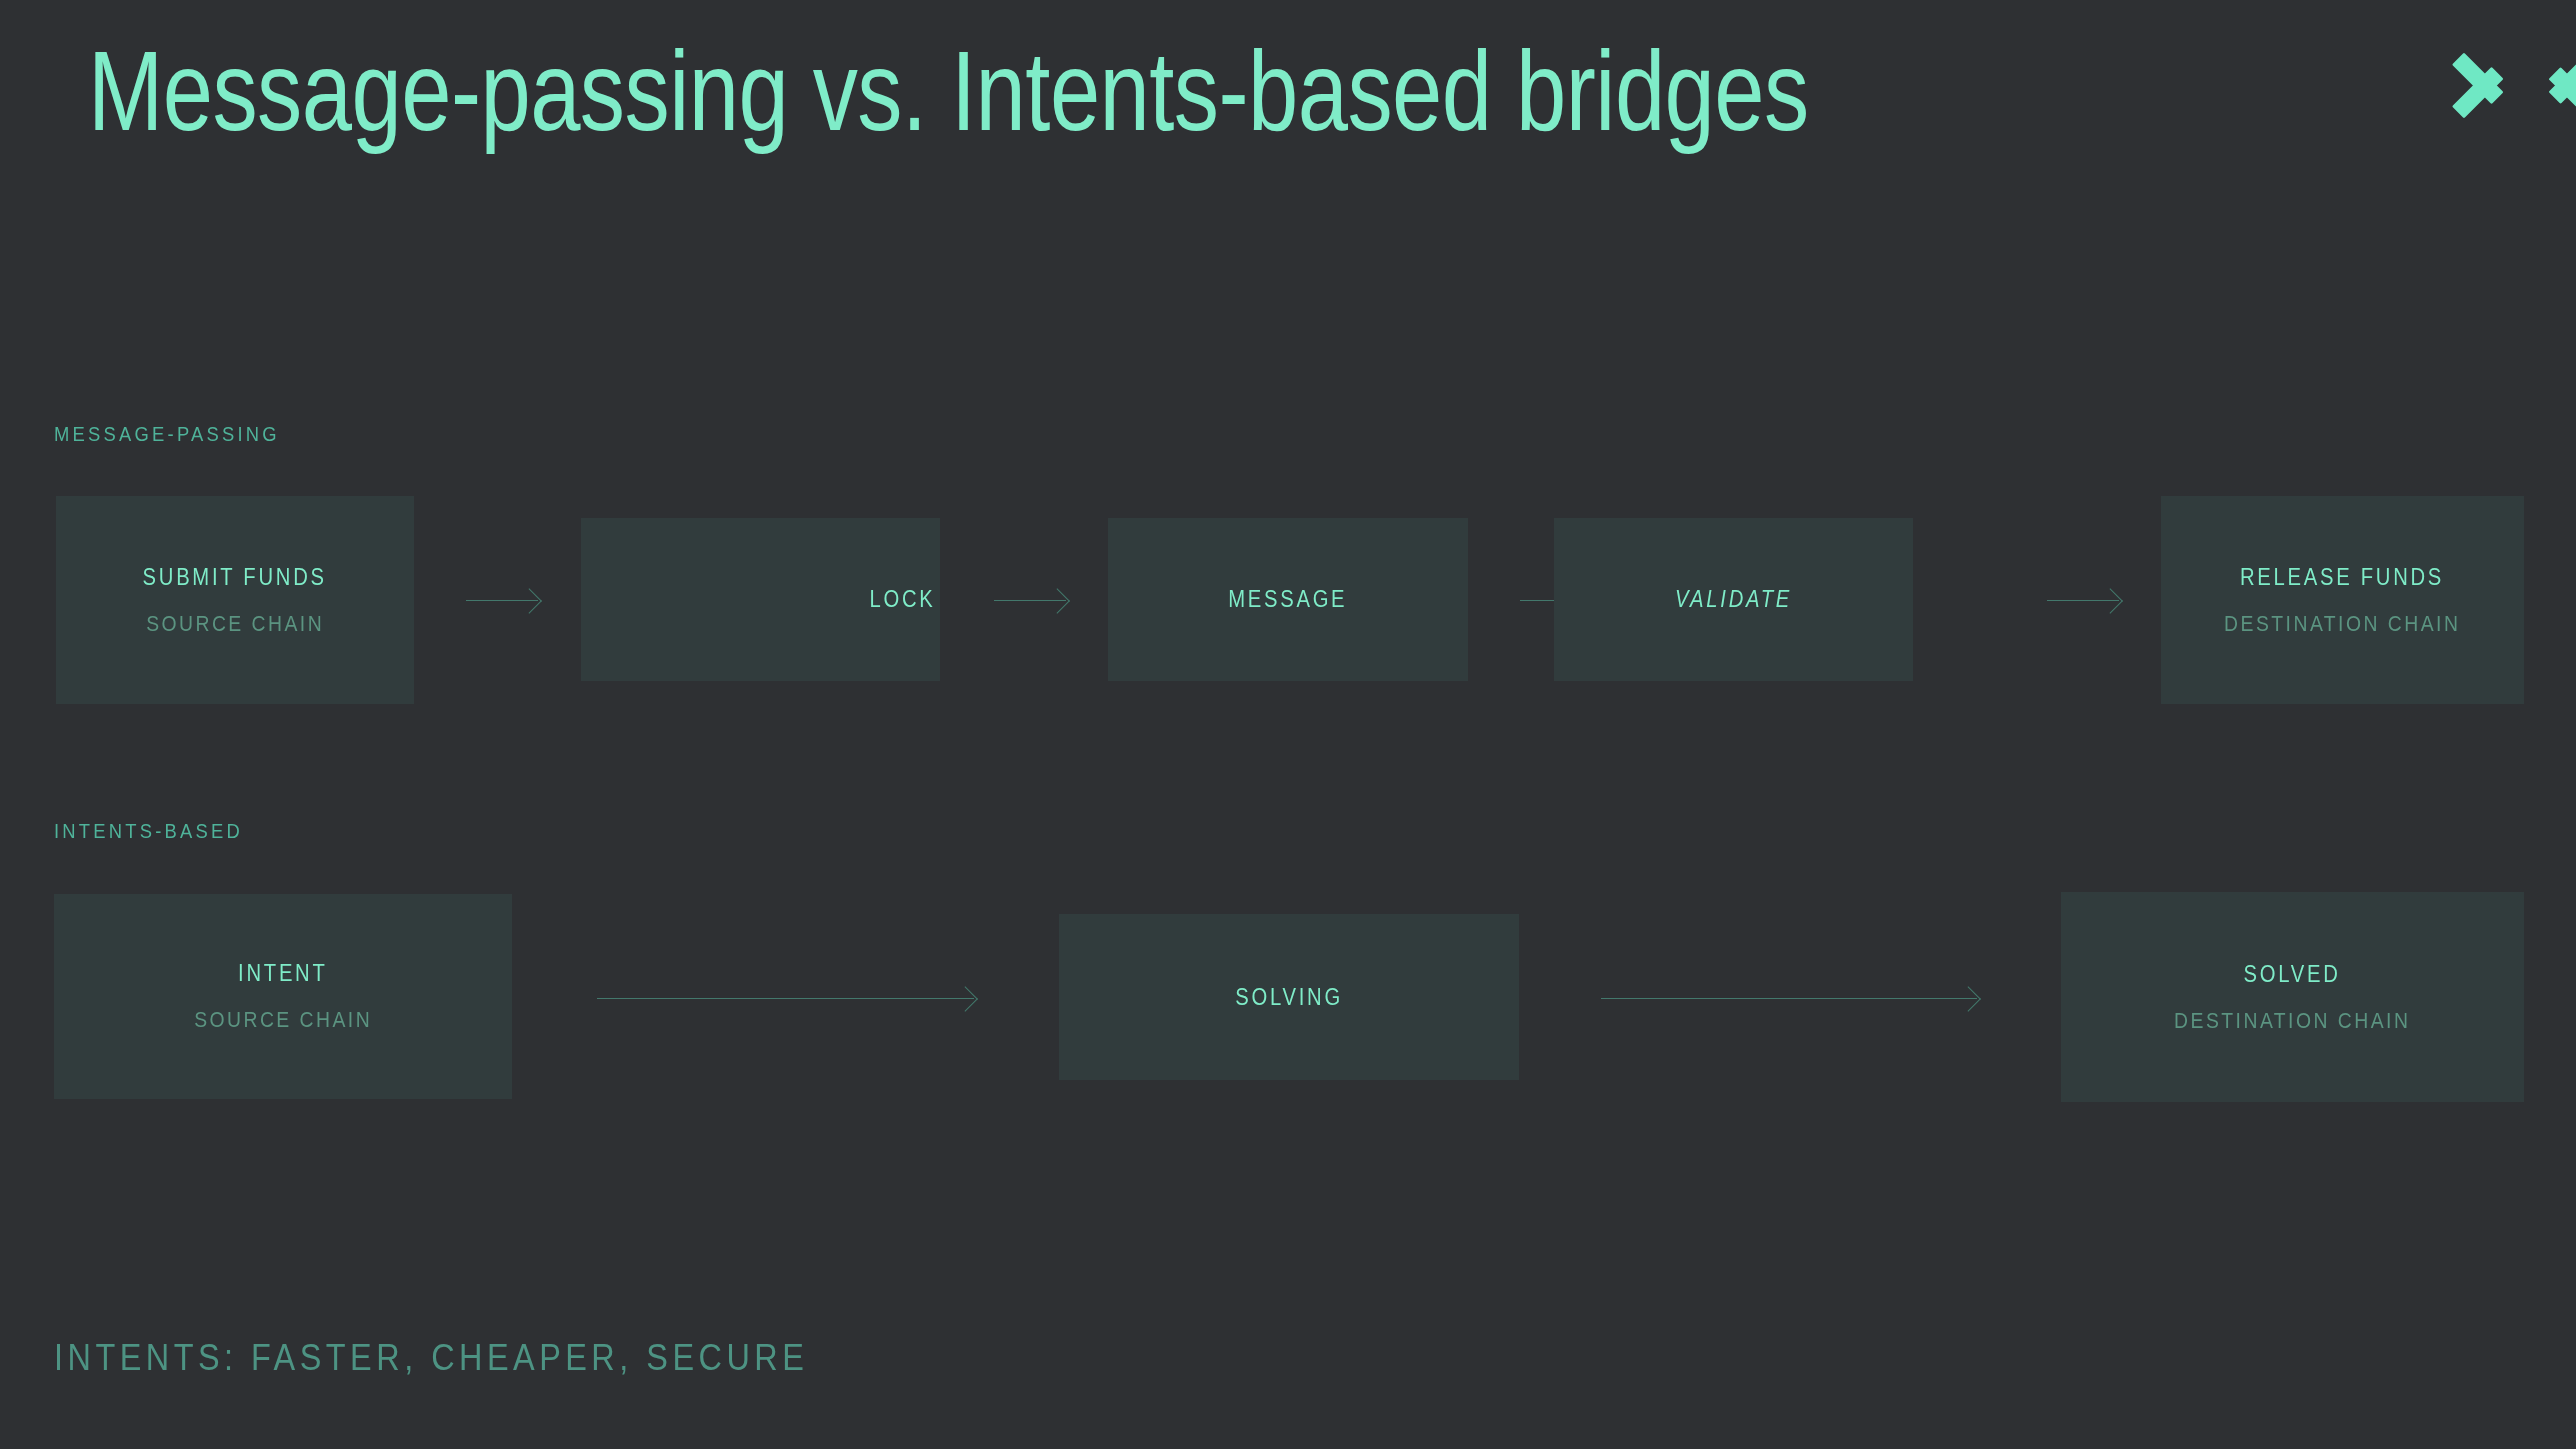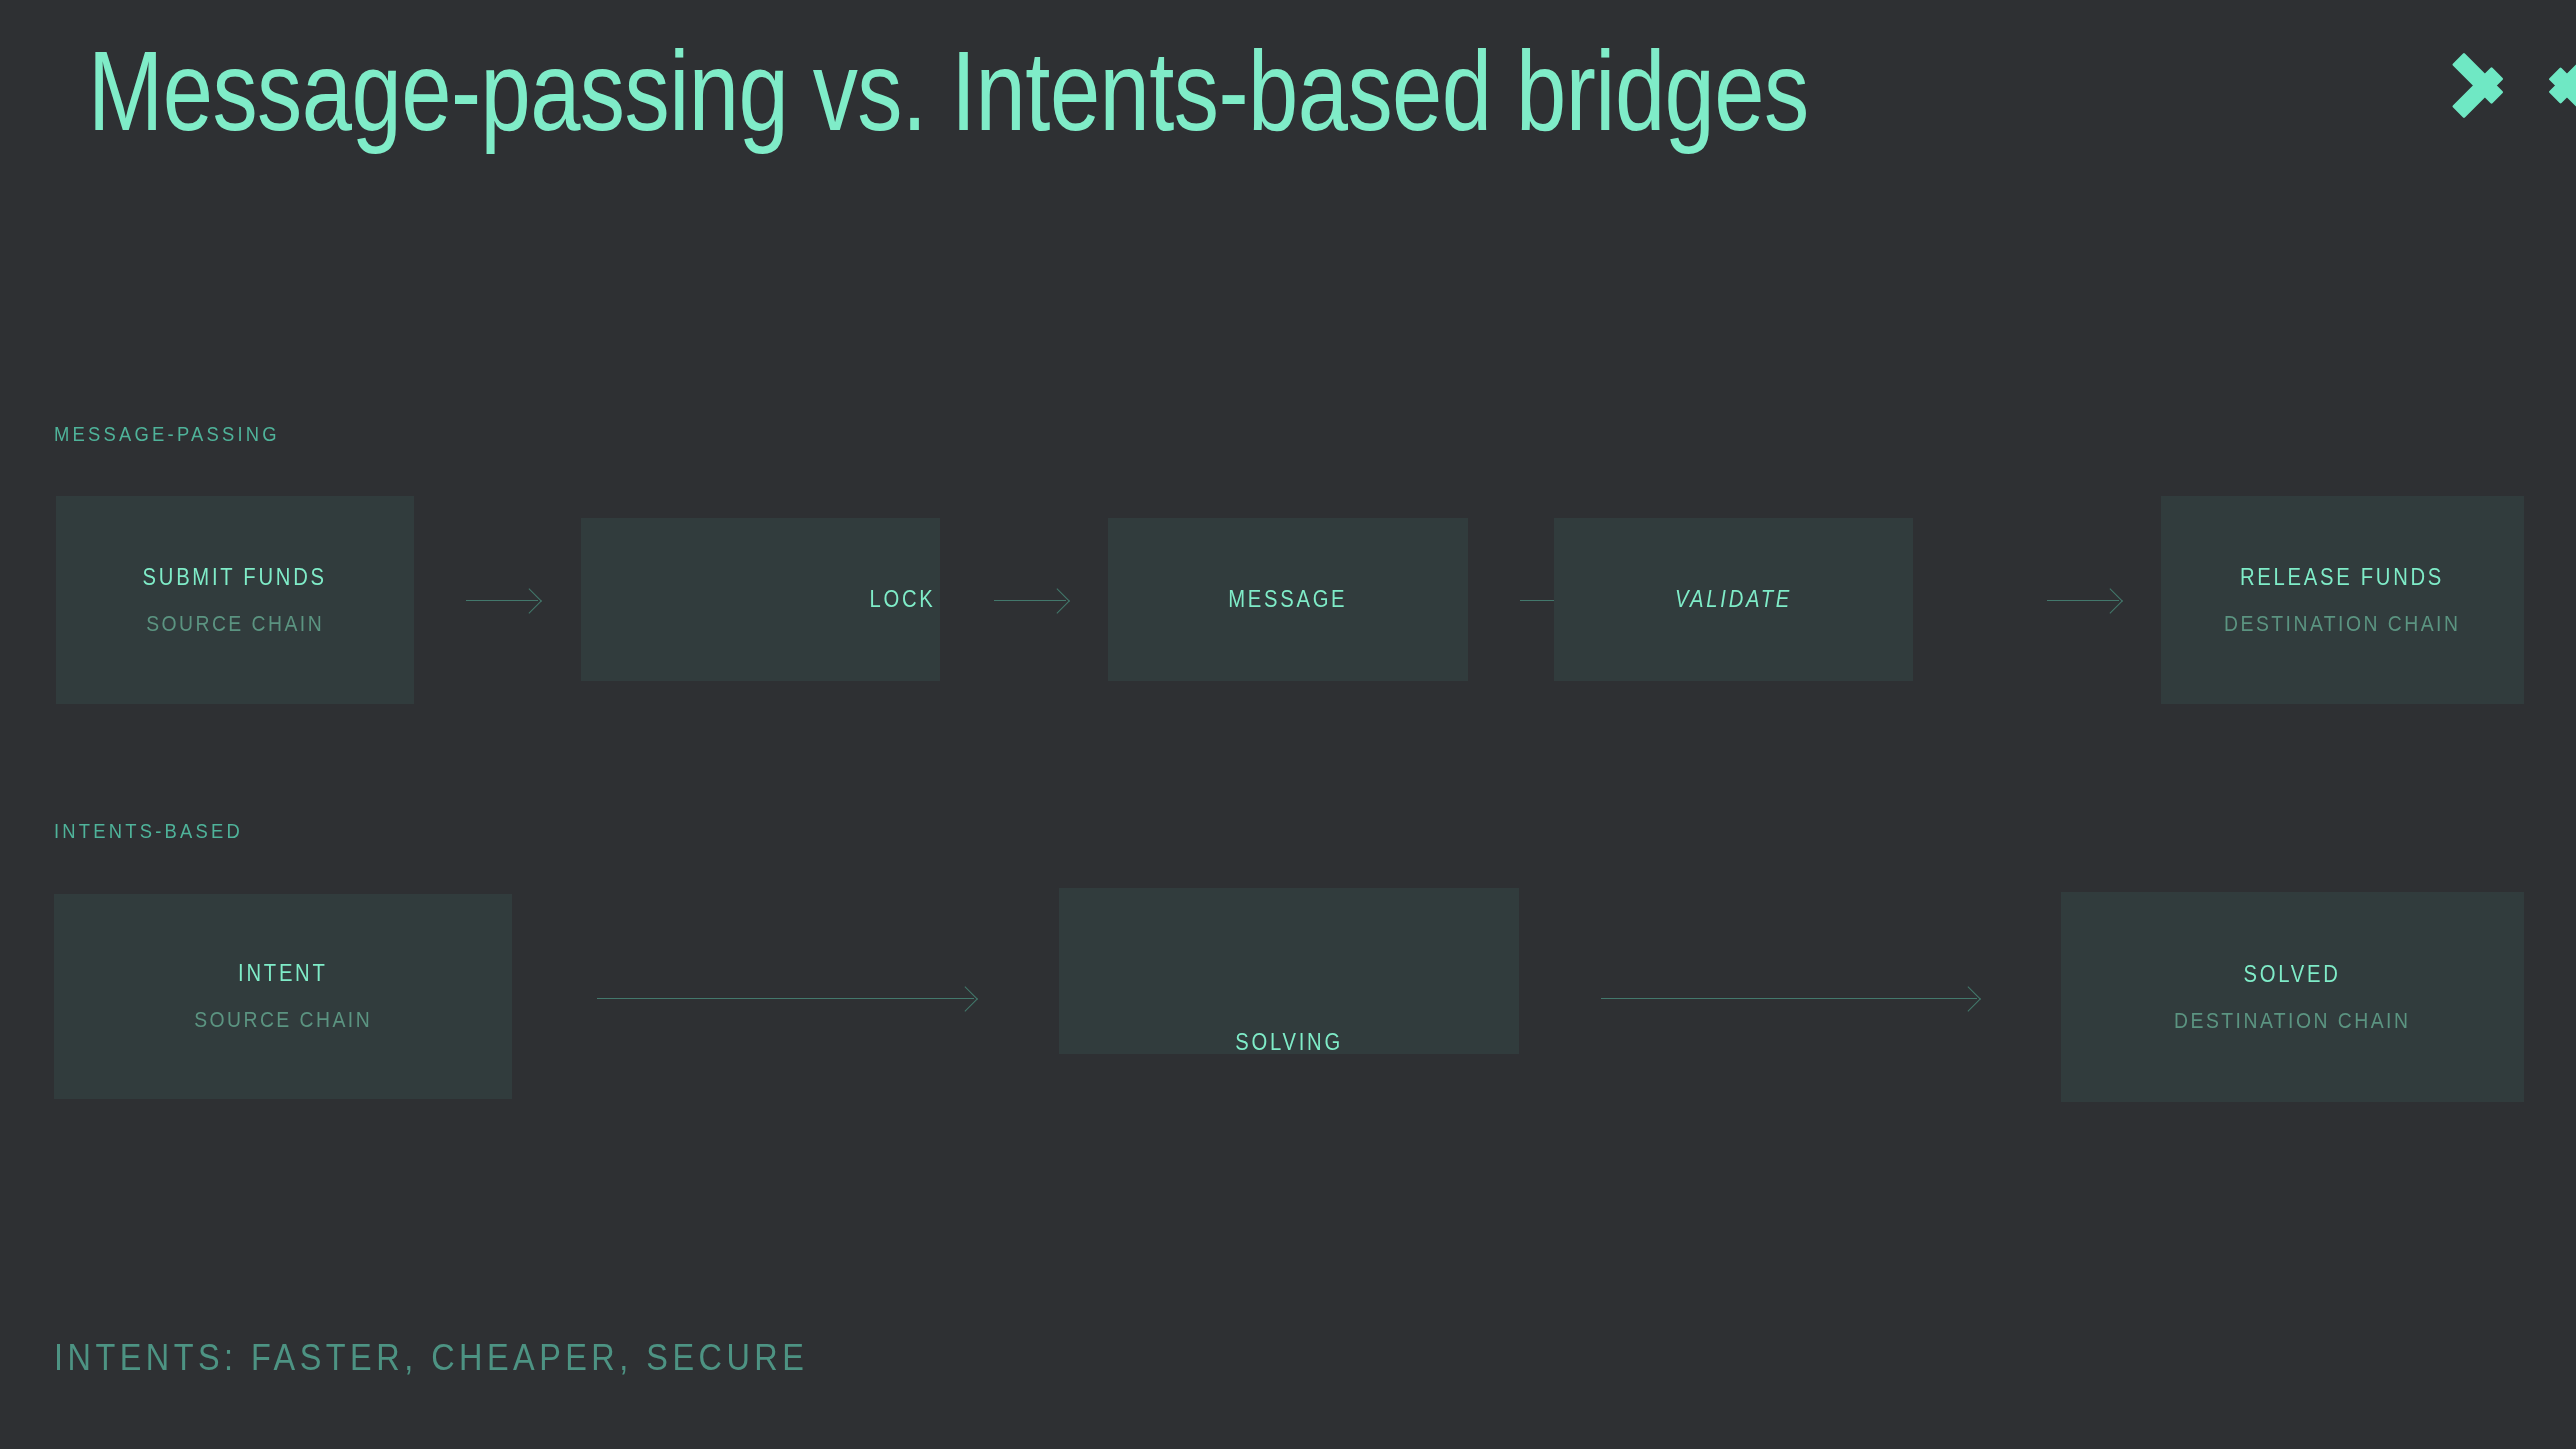--- a/index.html
+++ b/index.html
@@ -165,21 +165,21 @@
 <div class="node" style="left:54px;top:894px;width:458px;height:205px;text-align:center;">
   <span class="node-title">INTENT</span>
   <span class="node-sub">SOURCE CHAIN</span>
 </div>
 
 <div class="arrow" style="left:597px;top:985px;width:377px;">
   <span class="shaft"></span>
   <span class="head"></span>
 </div>
 
-<div class="node single" style="left:1059px;top:888px;width:460px;height:166px;justify-content:flex-end;">
+<div class="node single" style="left:1059px;top:914px;width:460px;height:166px;">
   <span class="node-title">SOLVING</span>
 
 </div>
 
 <div class="arrow" style="left:1601px;top:985px;width:376px;">
   <span class="shaft"></span>
   <span class="head"></span>
 </div>
 
 <div class="node" style="left:2061px;top:892px;width:463px;height:210px;">

